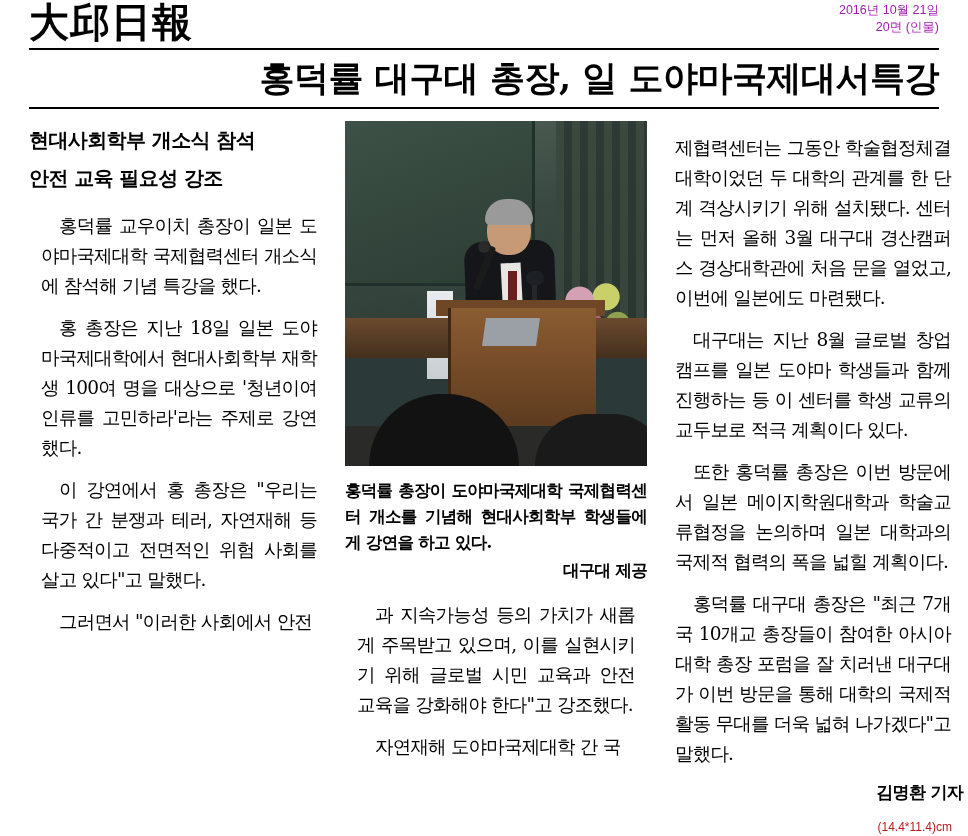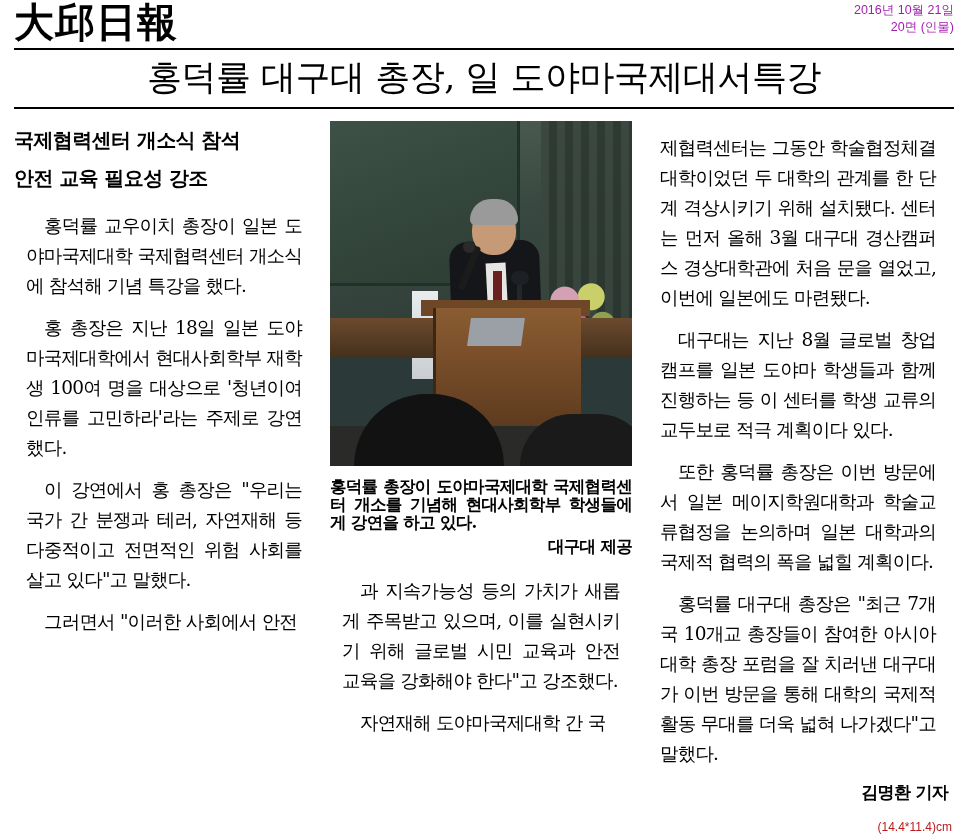--- a/index.html
+++ b/index.html
@@ -13,21 +13,21 @@
     font-family: "Liberation Sans", sans-serif;
     color: #000000;
     position: relative;
     overflow: hidden;
   }
   .page {
     position: relative;
     width: 968px;
     height: 836px;
     box-sizing: border-box;
-    padding: 0 14px;
+    padding: 0 29px;
   }
 
   
   .masthead {
     position: relative;
     height: 46px;
   }
   .masthead-title {
     position: absolute;
     left: 0;
@@ -51,25 +51,25 @@
 
   
   .headline-rules {
     border-top: 2px solid #000;
     border-bottom: 2px solid #000;
     padding: 5px 0 7px 0;
     margin-top: 2px;
   }
   .headline {
     font-family: "DejaVu Serif", serif;
-    font-weight: normal;
+    font-weight: bold;
     font-size: 35px;
     line-height: 45px;
     letter-spacing: -0.5px;
-    text-align: center;
+    text-align: right;
     white-space: nowrap;
   }
 
   
   .content {
     display: flex;
     gap: 16px;
     margin-top: 12px;
   }
   .col {
@@ -263,21 +263,21 @@
     position: absolute;
     left: 0; bottom: 0;
     width: 100%; height: 40px;
     background: #2a2a28;
   }
 
   .caption {
     font-family: "DejaVu Serif", serif;
     font-weight: bold;
     font-size: 16.5px;
-    line-height: 18px;
+    line-height: 26px;
     letter-spacing: -0.7px;
     margin-top: 12px;
     text-align: justify;
   }
   .caption-credit {
     font-family: "DejaVu Serif", serif;
     font-weight: bold;
     font-size: 16.5px;
     line-height: 26px;
     letter-spacing: -0.7px;
@@ -316,21 +316,21 @@
     </div>
   </div>
 
   <div class="headline-rules">
     <div class="headline">홍덕률 대구대 총장, 일 도야마국제대서특강</div>
   </div>
 
   <div class="content">
 
     <div class="col">
-      <div class="subhead">국제협력센터 개소식 참석</div>
+      <div class="subhead">현대사회학부 개소식 참석</div>
       <div class="subhead">안전 교육 필요성 강조</div>
       <p class="body first">홍덕률 교우이치 총장이 일본 도야마국제대학 국제협력센터 개소식에 참석해 기념 특강을 했다.</p>
       <p class="body">홍 총장은 지난 18일 일본 도야마국제대학에서 현대사회학부 재학생 100여 명을 대상으로 '청년이여 인류를 고민하라'라는 주제로 강연했다.</p>
       <p class="body">이 강연에서 홍 총장은 "우리는 국가 간 분쟁과 테러, 자연재해 등 다중적이고 전면적인 위험 사회를 살고 있다"고 말했다.</p>
       <p class="body">그러면서 "이러한 사회에서 안전</p>
     </div>
 
     <div class="col-mid">
       <div class="photo">
         <div class="ph-wall"></div>

